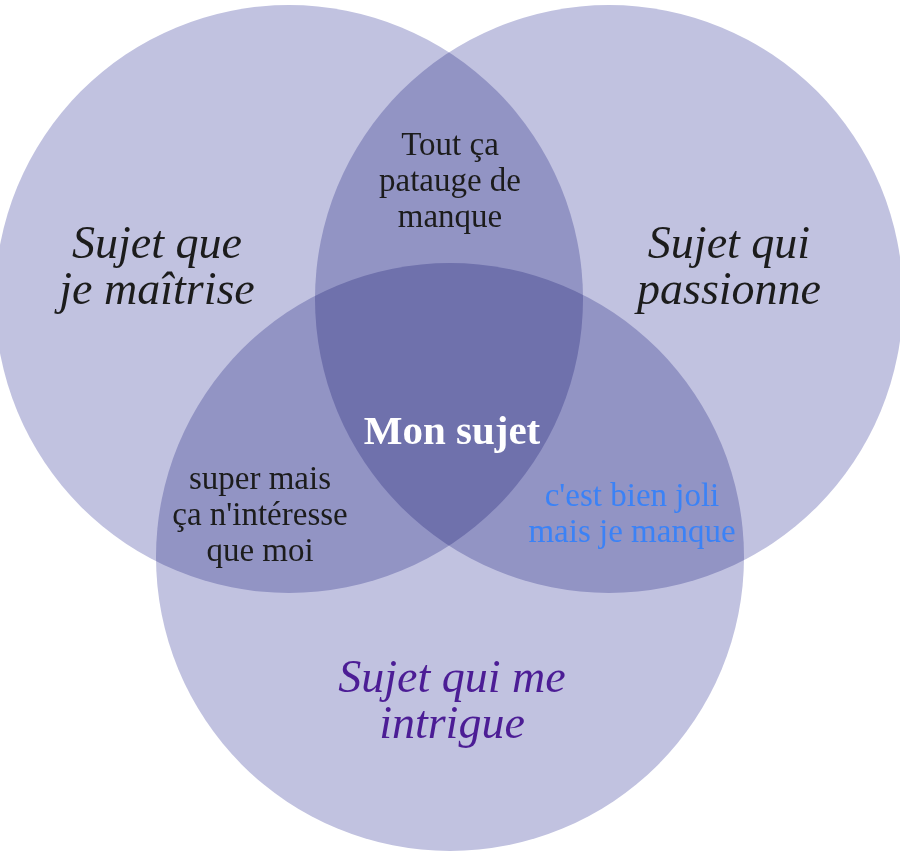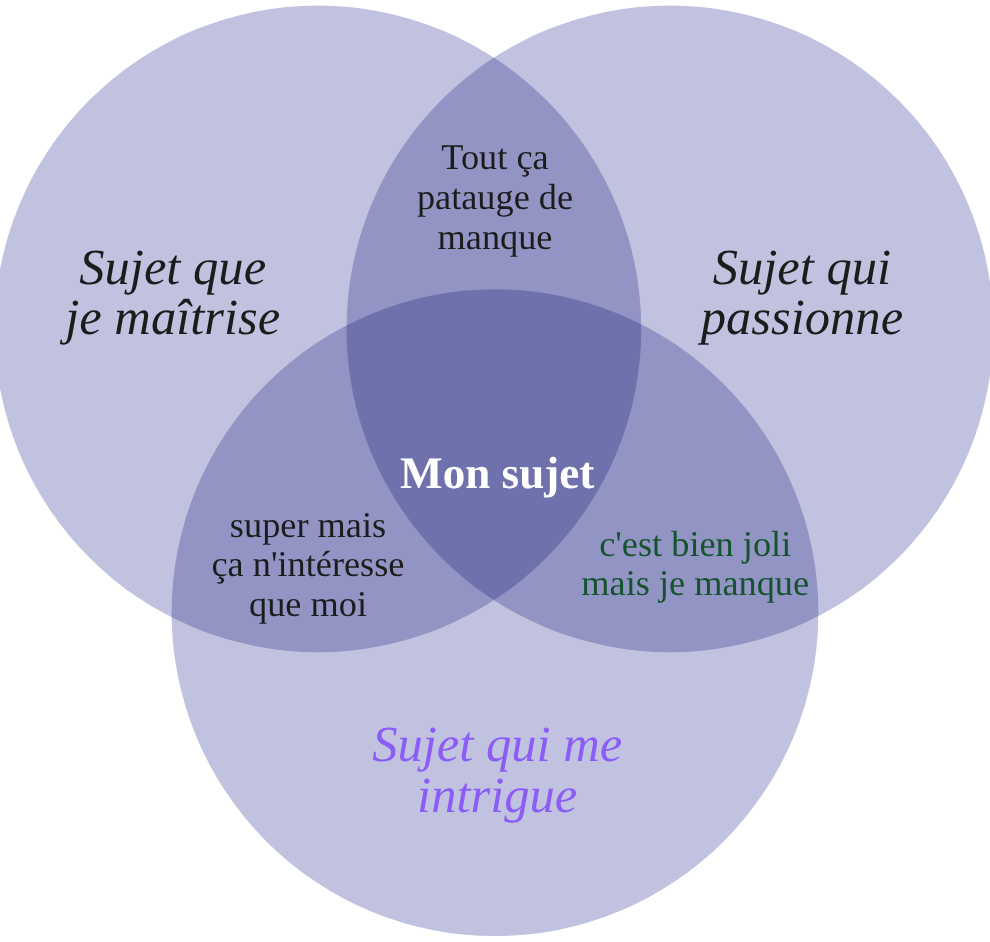--- a/index.html
+++ b/index.html
@@ -51,21 +51,21 @@
   .center-label {
     font-size: 41px;
     font-weight: bold;
     line-height: 47px;
   }
 
   .label-topleft  { left: 157px; top: 266px; }
   .label-topright { left: 729px; top: 266px; }
   .label-bottom   { left: 452px; top: 700px; }
   .label-topmid   { left: 450px; top: 180px; }
-  .label-leftmid  { left: 280px; top: 514px; }
+  .label-leftmid  { left: 260px; top: 514px; }
   .label-rightmid { left: 632px; top: 513px; }
   .label-center   { left: 452px; top: 402px; margin-top: 28px; }
 </style>
 </head>
 <body style="background: rgb(255, 255, 255);">
 
 <div class="stage">
 
   <div class="circle circle-left" style="background: rgb(193, 194, 224);"></div>
   <div class="circle circle-right" style="background: rgb(193, 194, 224);"></div>
@@ -74,38 +74,38 @@
   <div class="vlabel set-label label-topleft" style="color: rgb(28, 28, 28);">
     <span>Sujet que</span>
     <span>je maîtrise</span>
   </div>
 
   <div class="vlabel set-label label-topright" style="color: rgb(28, 28, 28);">
     <span>Sujet qui</span>
     <span>passionne</span>
   </div>
 
-  <div class="vlabel set-label label-bottom" style="color: #8b5cf6;">
+  <div class="vlabel set-label label-bottom" style="color: #4c1d95;">
     <span>Sujet qui me</span>
     <span>intrigue</span>
   </div>
 
   <div class="vlabel pair-label label-topmid" style="color: rgb(28, 28, 28);">
     <span>Tout ça</span>
     <span>patauge de</span>
     <span>manque</span>
   </div>
 
   <div class="vlabel pair-label label-leftmid" style="color: rgb(28, 28, 28);">
     <span>super mais</span>
     <span>ça n'intéresse</span>
     <span>que moi</span>
   </div>
 
-  <div class="vlabel pair-label label-rightmid" style="color: #14532d;">
+  <div class="vlabel pair-label label-rightmid" style="color: #3b82f6;">
     <span>c'est bien joli</span>
     <span>mais je manque</span>
   </div>
 
   <div class="vlabel center-label label-center" style="color: rgb(255, 255, 255);">
     <span>Mon sujet</span>
   </div>
 
 </div>
 

